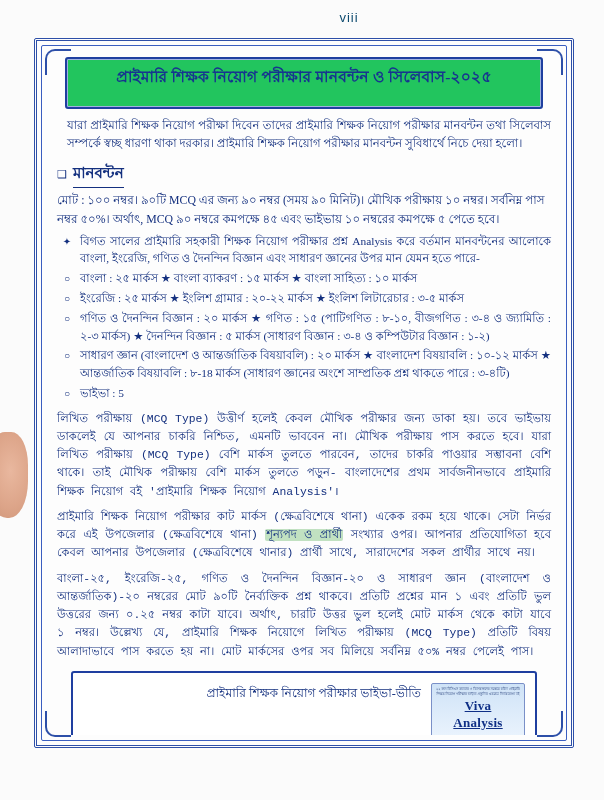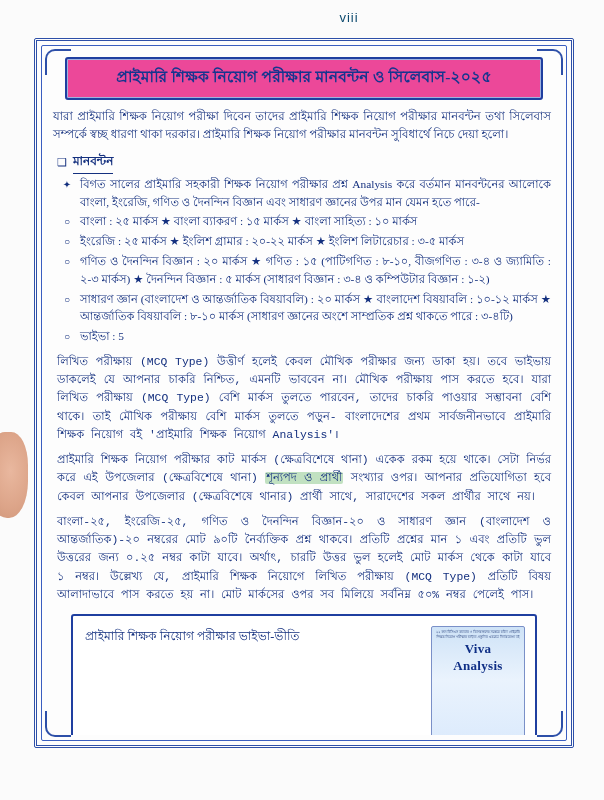--- a/index.html
+++ b/index.html
@@ -68,57 +68,57 @@
     left: 14px;
     right: 14px;
     bottom: 10px;
     overflow: hidden;
   }
 
   .title-box {
     margin: 4px 14px 8px 14px;
     border: 2px solid #1f3fa0;
     border-radius: 3px;
-    padding: 6px 4px 7px 4px;
-    text-align: center;
-    background: #ec4899;
+    padding: 6px 4px 16px 4px;
+    text-align: center;
+    background: #22c55e;
     box-shadow: 0 0 0 1px #9fb2e0 inset;
   }
   .title-box .title {
     font-family: "Liberation Serif", serif;
     font-size: 15.5px;
     font-weight: bold;
     color: #16358f;
     letter-spacing: 0.2px;
   }
 
   p.para {
     font-family: "Liberation Serif", serif;
     font-size: 11.6px;
     line-height: 1.55;
     color: #14307f;
-    margin: 6px 6px 5px 2px;
+    margin: 6px 6px 5px 16px;
     text-align: justify;
   }
   p.para.italic { font-style: italic; }
 
   .section-head {
     display: flex;
     align-items: center;
     gap: 6px;
     margin: 8px 6px 2px 6px;
   }
   .section-head .sq {
     color: #14307f;
     font-size: 11px;
   }
   .section-head .sec-label {
     font-family: "Liberation Serif", serif;
     font-weight: bold;
-    font-size: 12px;
+    font-size: 15px;
     color: #14307f;
     border-bottom: 1px solid #14307f;
     padding-bottom: 1px;
   }
 
   .lead {
     font-family: "Liberation Serif", serif;
     font-size: 11.8px;
     line-height: 1.6;
     color: #14307f;
@@ -176,20 +176,21 @@
     gap: 10px;
     align-items: flex-start;
     min-height: 104px;
   }
   .promo .promo-text {
     flex: 1 1 auto;
     font-family: "Liberation Serif", serif;
     font-size: 12.2px;
     line-height: 1.75;
     color: #14307f;
+    text-align: right;
   }
   .promo .book {
     flex: 0 0 auto;
     width: 92px;
     height: 118px;
     border: 1px solid #7a90c8;
     background: linear-gradient(#cfe3f7, #eaf3fd 45%, #dbeafc);
     position: relative;
     overflow: hidden;
     border-radius: 2px;
@@ -203,20 +204,21 @@
     line-height: 1.35;
   }
   .book .book-title {
     text-align: center;
     font-family: "Liberation Serif", serif;
     font-weight: bold;
     font-size: 13px;
     color: #0f2f86;
     margin-top: 1px;
     letter-spacing: 0.3px;
+    text-decoration: underline;
   }
   
   .thumb {
     position: absolute;
     left: -16px;
     top: 432px;
     width: 44px;
     height: 86px;
     background: radial-gradient(ellipse at 60% 45%, #e8b49a 0%, #dba083 55%, #c98c6e 100%);
     border-radius: 50% 40% 45% 55%;
@@ -242,41 +244,42 @@
         <div class="title">প্রাইমারি শিক্ষক নিয়োগ পরীক্ষার মানবন্টন ও সিলেবাস-২০২৫</div>
       </div>
 
       <p class="para">যারা প্রাইমারি শিক্ষক নিয়োগ পরীক্ষা দিবেন তাদের প্রাইমারি শিক্ষক নিয়োগ পরীক্ষার মানবন্টন তথা সিলেবাস সম্পর্কে স্বচ্ছ ধারণা থাকা দরকার। প্রাইমারি শিক্ষক নিয়োগ পরীক্ষার মানবন্টন সুবিধার্থে নিচে দেয়া হলো।</p>
 
       <div class="section-head">
         <span class="sq">❑</span>
         <span class="sec-label">মানবন্টন</span>
       </div>
 
+      <div class="lead">মোট : ১০০ নম্বর। ৯০টি MCQ এর জন্য ৯০ নম্বর (সময় ৯০ মিনিট)। মৌখিক পরীক্ষায় ১০ নম্বর। সর্বনিম্ন পাস নম্বর ৫০%। অর্থাৎ, MCQ ৯০ নম্বরে কমপক্ষে ৪৫ এবং ভাইভায় ১০ নম্বরের কমপক্ষে ৫ পেতে হবে।</div>
 
       <ul class="bullets">
         <li>
           <span class="mk">✦</span>
           <span class="txt">বিগত সালের প্রাইমারি সহকারী শিক্ষক নিয়োগ পরীক্ষার প্রশ্ন Analysis করে বর্তমান মানবন্টনের আলোকে বাংলা, ইংরেজি, গণিত ও দৈনন্দিন বিজ্ঞান এবং সাধারণ জ্ঞানের উপর মান যেমন হতে পারে-</span>
         </li>
         <li>
           <span class="mk">○</span>
           <span class="txt">বাংলা : ২৫ মার্কস ★ বাংলা ব্যাকরণ : ১৫ মার্কস ★ বাংলা সাহিত্য : ১০ মার্কস</span>
         </li>
         <li>
           <span class="mk">○</span>
           <span class="txt">ইংরেজি : ২৫ মার্কস ★ ইংলিশ গ্রামার : ২০-২২ মার্কস ★ ইংলিশ লিটারেচার : ৩-৫ মার্কস</span>
         </li>
         <li>
           <span class="mk">○</span>
           <span class="txt">গণিত ও দৈনন্দিন বিজ্ঞান : ২০ মার্কস ★ গণিত : ১৫ (পাটিগণিত : ৮-১০, বীজগণিত : ৩-৪ ও জ্যামিতি : ২-৩ মার্কস) ★ দৈনন্দিন বিজ্ঞান : ৫ মার্কস (সাধারণ বিজ্ঞান : ৩-৪ ও কম্পিউটার বিজ্ঞান : ১-২)</span>
         </li>
         <li>
           <span class="mk">○</span>
-          <span class="txt">সাধারণ জ্ঞান (বাংলাদেশ ও আন্তর্জাতিক বিষয়াবলি) : ২০ মার্কস ★ বাংলাদেশ বিষয়াবলি : ১০-১২ মার্কস ★ আন্তর্জাতিক বিষয়াবলি : ৮-১০ মার্কস (সাধারণ জ্ঞানের অংশে সাম্প্রতিক প্রশ্ন থাকতে পারে : ৩-৪টি)</span>
+          <span class="txt">সাধারণ জ্ঞান (বাংলাদেশ ও আন্তর্জাতিক বিষয়াবলি) : ২০ মার্কস ★ বাংলাদেশ বিষয়াবলি : ১০-১২ মার্কস ★ আন্তর্জাতিক বিষয়াবলি : ৮-18 মার্কস (সাধারণ জ্ঞানের অংশে সাম্প্রতিক প্রশ্ন থাকতে পারে : ৩-৪টি)</span>
         </li>
         <li>
           <span class="mk">○</span>
           <span class="txt">ভাইভা : 5</span>
         </li>
       </ul>
 
       <div class="note">লিখিত পরীক্ষায় (MCQ Type) উত্তীর্ণ হলেই কেবল মৌখিক পরীক্ষার জন্য ডাকা হয়। তবে ভাইভায় ডাকলেই যে আপনার চাকরি নিশ্চিত, এমনটি ভাববেন না। মৌখিক পরীক্ষায় পাস করতে হবে। যারা লিখিত পরীক্ষায় (MCQ Type) বেশি মার্কস তুলতে পারবেন, তাদের চাকরি পাওয়ার সম্ভাবনা বেশি থাকে। তাই মৌখিক পরীক্ষায় বেশি মার্কস তুলতে পড়ুন- বাংলাদেশের প্রথম সার্বজনীনভাবে প্রাইমারি শিক্ষক নিয়োগ বই 'প্রাইমারি শিক্ষক নিয়োগ Analysis'।</div>
       <div class="note">প্রাইমারি শিক্ষক নিয়োগ পরীক্ষার কাট মার্কস (ক্ষেত্রবিশেষে থানা) একেক রকম হয়ে থাকে। সেটা নির্ভর করে এই উপজেলার (ক্ষেত্রবিশেষে থানা) <span class="highlight">শূন্যপদ ও প্রার্থী</span> সংখ্যার ওপর। আপনার প্রতিযোগিতা হবে কেবল আপনার উপজেলার (ক্ষেত্রবিশেষে থানার) প্রার্থী সাথে, সারাদেশের সকল প্রার্থীর সাথে নয়।</div>
       <div class="note">বাংলা-২৫, ইংরেজি-২৫, গণিত ও দৈনন্দিন বিজ্ঞান-২০ ও সাধারণ জ্ঞান (বাংলাদেশ ও আন্তর্জাতিক)-২০ নম্বরের মোট ৯০টি নৈর্ব্যক্তিক প্রশ্ন থাকবে। প্রতিটি প্রশ্নের মান ১ এবং প্রতিটি ভুল উত্তরের জন্য ০.২৫ নম্বর কাটা যাবে। অর্থাৎ, চারটি উত্তর ভুল হলেই মোট মার্কস থেকে কাটা যাবে ১ নম্বর। উল্লেখ্য যে, প্রাইমারি শিক্ষক নিয়োগে লিখিত পরীক্ষায় (MCQ Type) প্রতিটি বিষয় আলাদাভাবে পাস করতে হয় না। মোট মার্কসের ওপর সব মিলিয়ে সর্বনিম্ন ৫০% নম্বর পেলেই পাস।</div>

